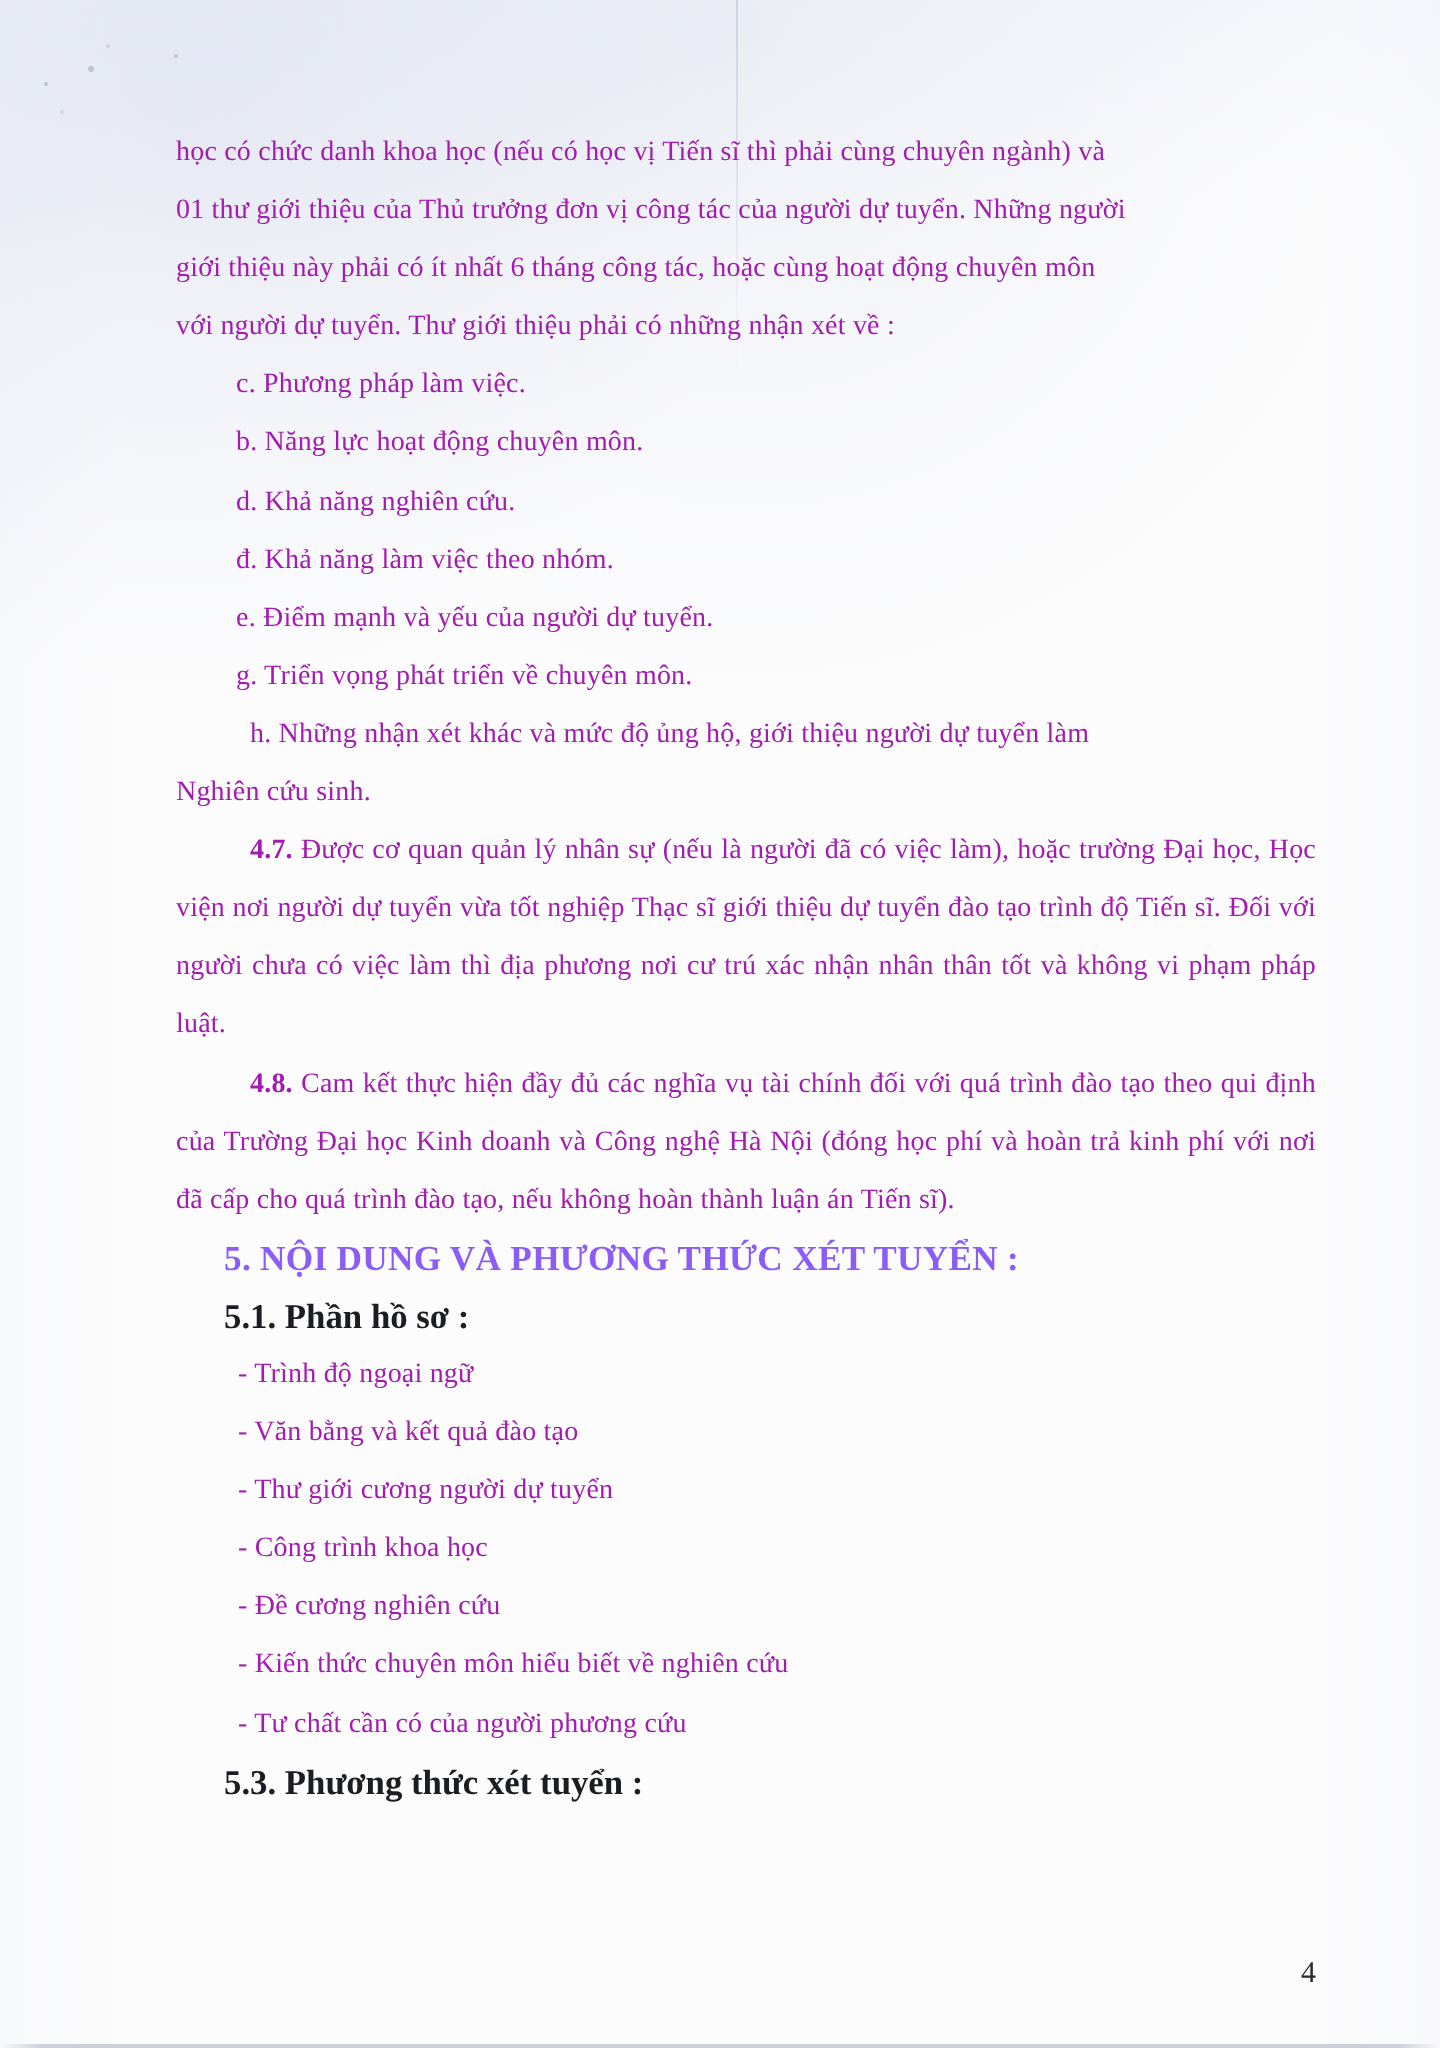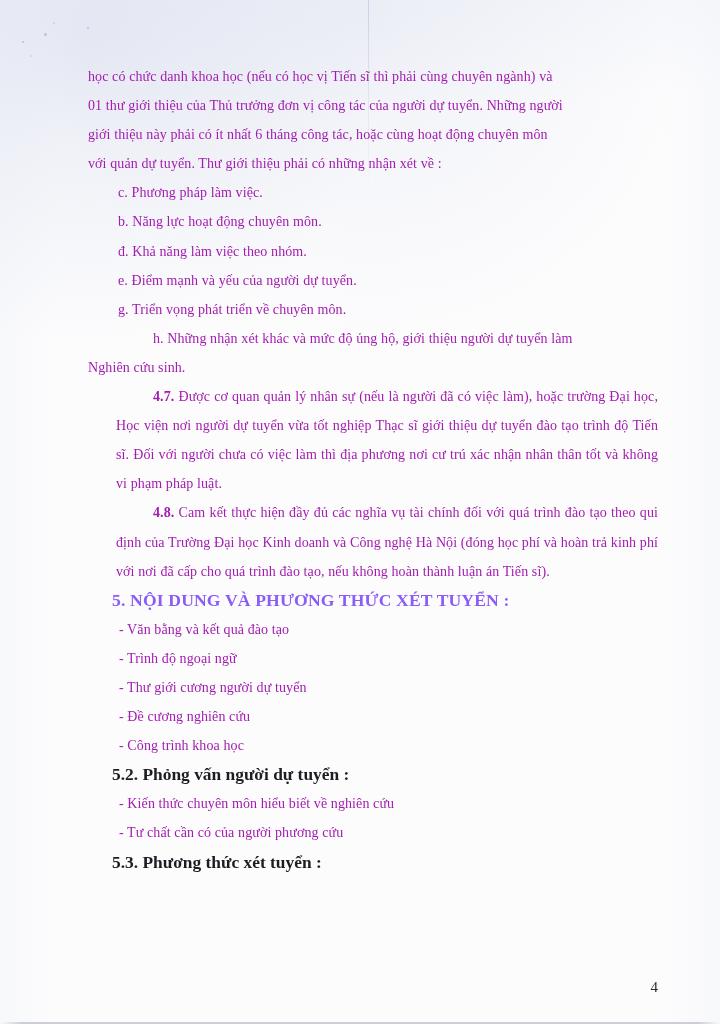--- a/index.html
+++ b/index.html
@@ -70,21 +70,20 @@
   }
   .para {
     text-align: justify;
     text-justify: inter-word;
   }
   .indent-1 { padding-left: 30px; }
   .indent-2 { padding-left: 31px; }
   .hang {
     padding-left: 0;
     text-indent: 37px;
-    margin-left: 28px;
   }
   .b { font-weight: bold; }
   .heading {
     font-weight: bold;
     font-size: 17.6px;
     line-height: 29.1px;
     letter-spacing: .15px;
     margin: 0;
     padding-left: 24px;
     color: #8b5cf6;
@@ -120,44 +119,45 @@
   <div class="speck" style="left:22px;  top:41px;  width:2px; height:2px;"></div>
   <div class="speck" style="left:87px;  top:27px;  width:2px; height:2px;"></div>
   <div class="speck" style="left:53px;  top:22px;  width:2px; height:2px; opacity:.35;"></div>
   <div class="speck" style="left:30px;  top:55px;  width:2px; height:2px; opacity:.3;"></div>
 
   <div class="content">
 
     <p class="line">học có chức danh khoa học (nếu có học vị Tiến sĩ thì phải cùng chuyên ngành) và</p>
     <p class="line">01 thư giới thiệu của Thủ trưởng đơn vị công tác của người dự tuyển. Những người</p>
     <p class="line">giới thiệu này phải có ít nhất 6 tháng công tác, hoặc cùng hoạt động chuyên môn</p>
-    <p class="line">với quản dự tuyển. Thư giới thiệu phải có những nhận xét về :</p>
+    <p class="line">với người dự tuyển. Thư giới thiệu phải có những nhận xét về :</p>
 
     <p class="line indent-1">c. Phương pháp làm việc.</p>
     <p class="line indent-1">b. Năng lực hoạt động chuyên môn.</p>
+    <p class="line indent-1">d. Khả năng nghiên cứu.</p>
     <p class="line indent-1">đ. Khả năng làm việc theo nhóm.</p>
     <p class="line indent-1">e. Điểm mạnh và yếu của người dự tuyển.</p>
     <p class="line indent-1">g. Triển vọng phát triển về chuyên môn.</p>
 
     <p class="para hang"><span>h. Những nhận xét khác và mức độ ủng hộ, giới thiệu người dự tuyển làm</span></p>
     <p class="line">Nghiên cứu sinh.</p>
 
     <p class="para hang"><span class="b">4.7.</span> <span>Được cơ quan quản lý nhân sự (nếu là người đã có việc làm), hoặc trường Đại học, Học viện nơi người dự tuyển vừa tốt nghiệp Thạc sĩ giới thiệu dự tuyển đào tạo trình độ Tiến sĩ. Đối với người chưa có việc làm thì địa phương nơi cư trú xác nhận nhân thân tốt và không vi phạm pháp luật.</span></p>
 
     <p class="para hang"><span class="b">4.8.</span> <span>Cam kết thực hiện đầy đủ các nghĩa vụ tài chính đối với quá trình đào tạo theo qui định của Trường Đại học Kinh doanh và Công nghệ Hà Nội (đóng học phí và hoàn trả kinh phí với nơi đã cấp cho quá trình đào tạo, nếu không hoàn thành luận án Tiến sĩ).</span></p>
 
     <p class="heading">5. NỘI DUNG VÀ PHƯƠNG THỨC XÉT TUYỂN :</p>
 
+    <p class="subheading">5.1. Phần hồ sơ :</p>
+    <p class="line indent-2">- Trình độ ngoại ngữ</p>
     <p class="line indent-2">- Văn bằng và kết quả đào tạo</p>
-    <p class="line indent-2">- Trình độ ngoại ngữ</p>
     <p class="line indent-2">- Thư giới cương người dự tuyển</p>
+    <p class="line indent-2">- Công trình khoa học</p>
     <p class="line indent-2">- Đề cương nghiên cứu</p>
-    <p class="line indent-2">- Công trình khoa học</p>
 
-    <p class="subheading">5.2. Phỏng vấn người dự tuyển :</p>
     <p class="line indent-2">- Kiến thức chuyên môn hiểu biết về nghiên cứu</p>
     <p class="line indent-2">- Tư chất cần có của người phương cứu</p>
 
     <p class="subheading">5.3. Phương thức xét tuyển :</p>
 
   </div>
 
   <div class="page-number">4</div>
   <div class="bottom-edge"></div>
 

